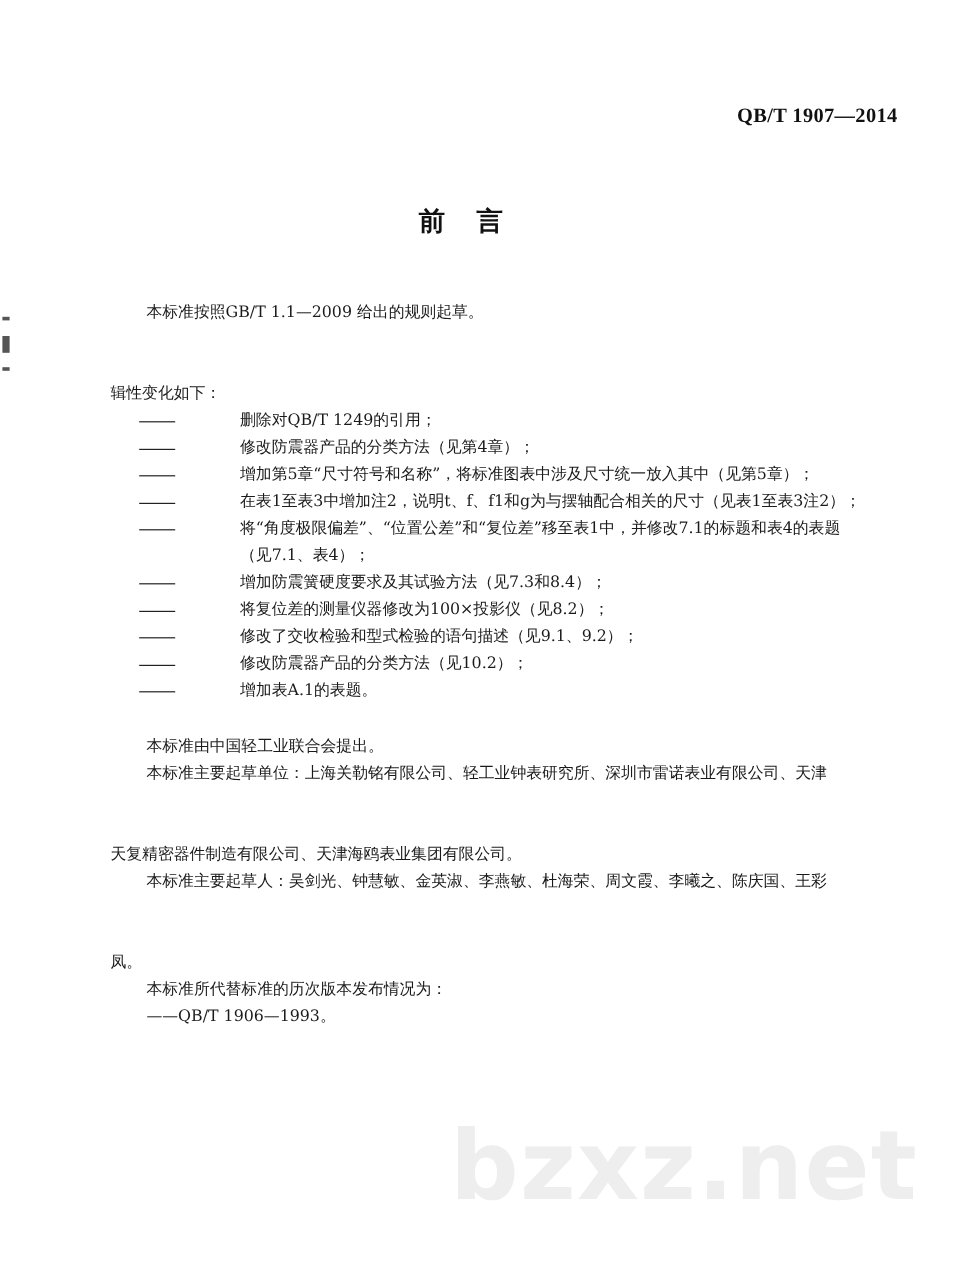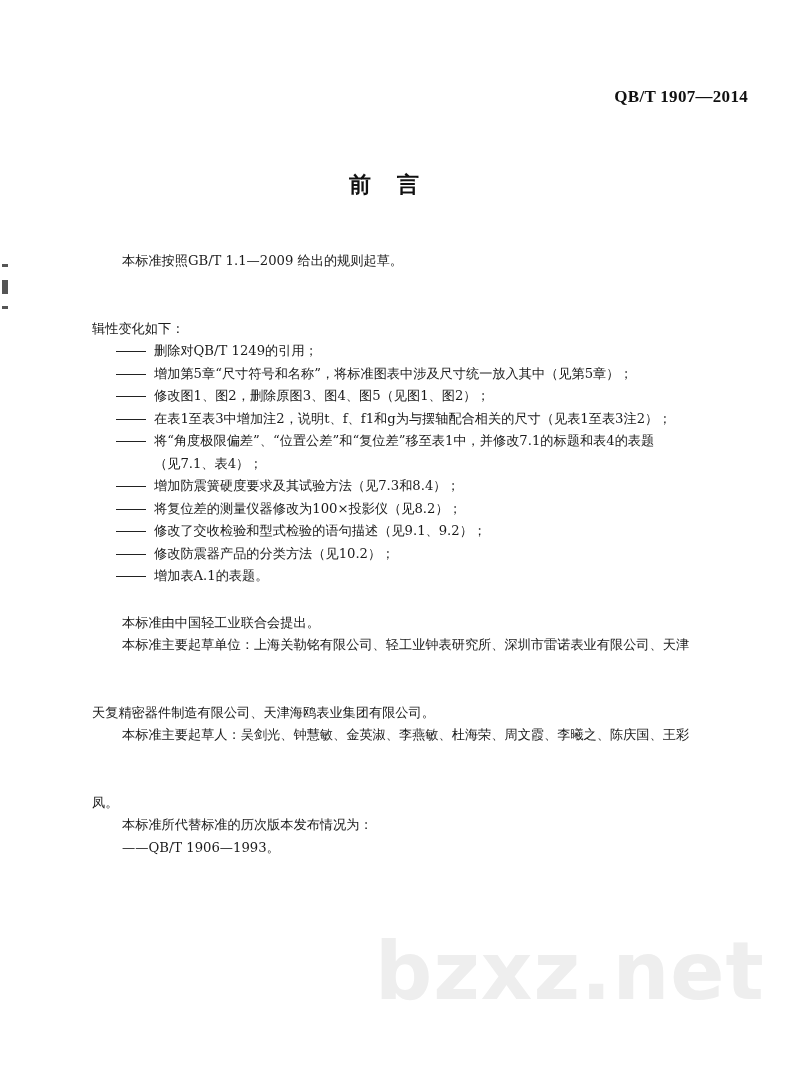--- a/index.html
+++ b/index.html
@@ -18,21 +18,21 @@
     font-family:"DejaVu Sans",sans-serif; font-weight:bold; font-size:22px; letter-spacing:26px;
     padding-left:26px; box-sizing:border-box; color:#111;
   }
   .body { position:absolute; left:110px; top:250px; width:660px; font-size:13.2px; line-height:22.5px; }
   .p { margin:0; }
   .p.first { text-indent:12px; }
   .p.wrap { margin-left:-18px;margin-top:45px; }
   .item { display:flex; }
   .item .dash { width:44px; flex:none; position:relative; }
   .item .dash::before { content:""; position:absolute; left:6px; right:8px; top:11px; border-top:1.4px solid #222; }
-  .item .txt { flex:1; }
+  .item .txt { flex:1;margin-left:46px; }
   .gap { height:24px; }
   .watermark {
     position:absolute; left:375px; top:925px;
     font-family:"DejaVu Sans",sans-serif; font-weight:bold; font-size:80px; color:#eeeeee;
     letter-spacing:1px;
   }
   .edge-mark { position:absolute; left:0; top:262px; width:12px; height:50px; }
   .edge-mark span { position:absolute; left:2px; width:6px; background:#555; }
 </style>
 </head>
@@ -50,25 +50,25 @@
 <div class="body">
   <p class="p first">本标准按照GB/T 1.1—2009 给出的规则起草。</p>
   <p class="p wrap">辑性变化如下：</p>
 
   <div class="item">
       <span class="dash"></span>
       <span class="txt">删除对QB/T 1249的引用；</span>
     </div>
   <div class="item">
       <span class="dash"></span>
-      <span class="txt">增加第5章“尺寸符号和名称”，将标准图表中涉及尺寸统一放入其中（见第5章）；</span>
+      <span class="txt">修改防震器产品的分类方法（见第4章）；</span>
     </div>
   <div class="item">
       <span class="dash"></span>
-      <span class="txt">修改图1、图2，删除原图3、图4、图5（见图1、图2）；</span>
+      <span class="txt">增加第5章“尺寸符号和名称”，将标准图表中涉及尺寸统一放入其中（见第5章）；</span>
     </div>
   <div class="item">
       <span class="dash"></span>
       <span class="txt">在表1至表3中增加注2，说明t、f、f1和g为与摆轴配合相关的尺寸（见表1至表3注2）；</span>
     </div>
   <div class="item">
       <span class="dash"></span>
       <span class="txt">将“角度极限偏差”、“位置公差”和“复位差”移至表1中，并修改7.1的标题和表4的表题</span>
     </div>
   <div class="item">

